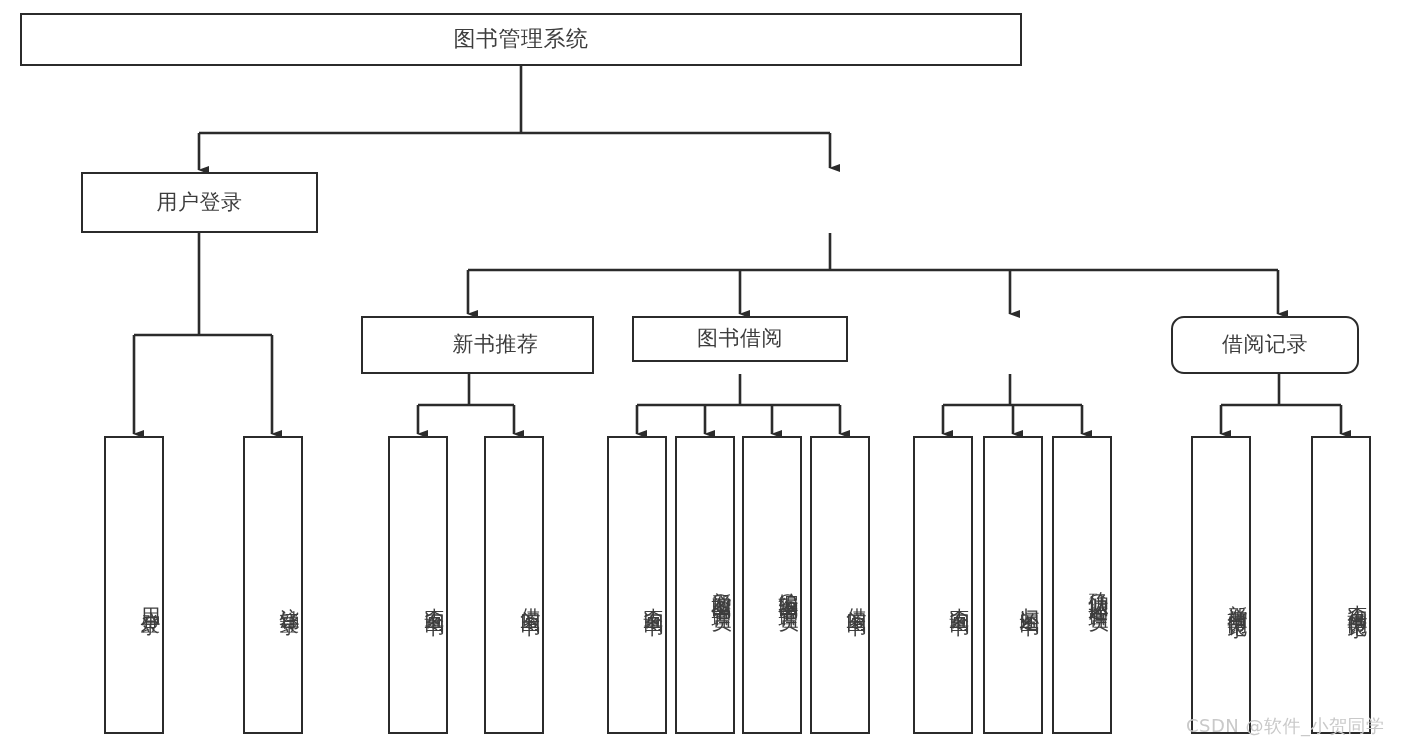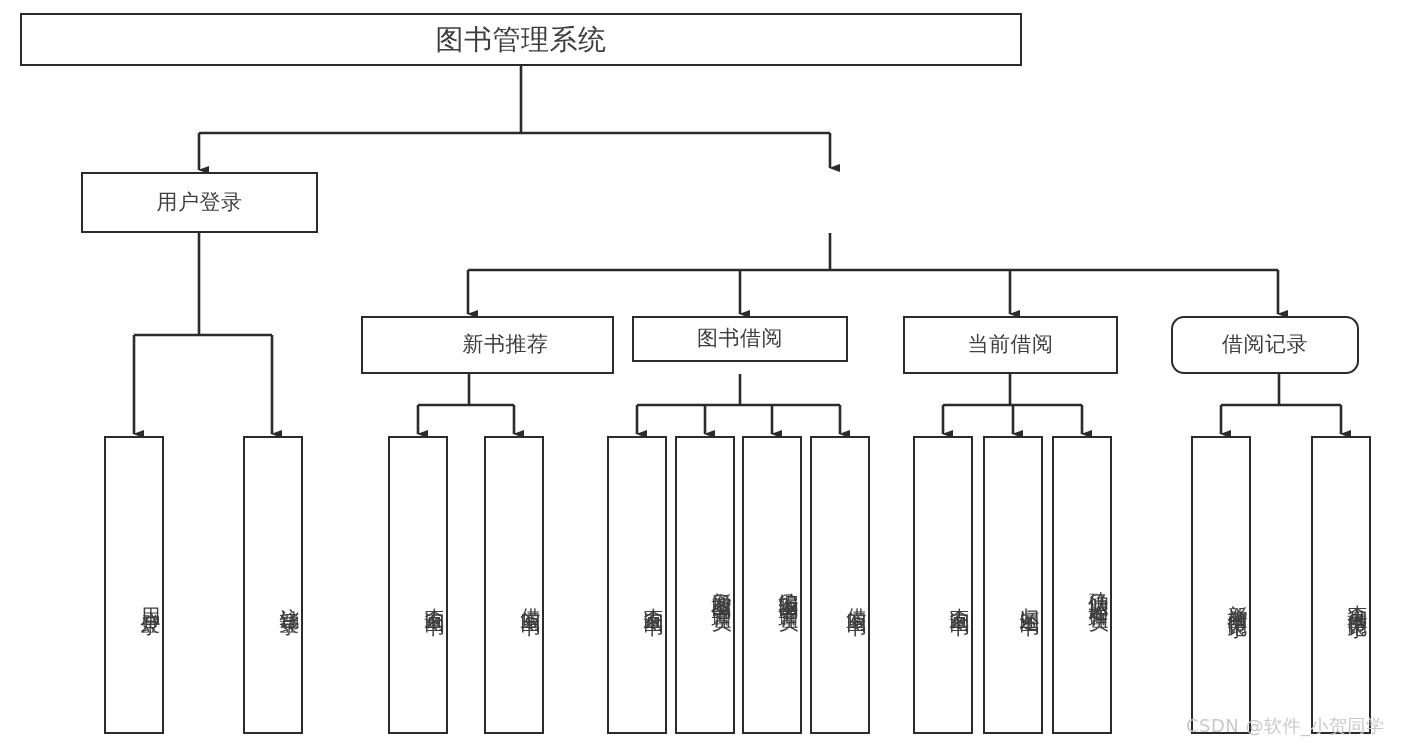--- a/index.html
+++ b/index.html
@@ -36,21 +36,21 @@
     align-items: center;
     justify-content: center;
     text-align: center;
     letter-spacing: 0.5px;
   }
   .node.horiz {
     font-size: 21px;
     line-height: 1.2;
   }
   .node.root {
-    font-size: 28px;
+    font-size: 22px;
   }
   .node.vert {
     writing-mode: vertical-rl;
     text-orientation: upright;
     align-items: flex-start;
     justify-content: center;
     font-size: 20px;
     line-height: 1.15;
     padding-top: 26px;
     letter-spacing: 3px;
@@ -124,28 +124,25 @@
   </svg>
 
   <div class="node horiz root" style="left:20px; top:13px; width:1002px; height:53px;">
     <span>图书管理系统</span>
   </div>
 
   <div class="node horiz" style="left:81px; top:172px; width:237px; height:61px;">
     <span>用户登录</span>
   </div>
 
-  <div class="node horiz" style="left:361px; top:316px; width:253px; height:58px;padding-left:36px;">
+  <div class="node horiz" style="left:361px; top:316px; width:233px; height:58px;padding-left:36px;">
     <span>新书推荐</span>
   </div>
   <div class="node horiz" style="left:632px; top:316px; width:216px; height:46px;">
     <span>图书借阅</span>
-  </div>
-  <div class="node horiz" style="left:903px; top:316px; width:215px; height:58px;">
-    <span>当前借阅</span>
   </div>
   <div class="node horiz" style="left:1171px; top:316px; width:188px; height:58px;border-radius:13px;">
     <span>借阅记录</span>
   </div>
 
   <div class="node vert" style="left:104px; top:436px; width:60px; height:298px;">
     <span>用户登录</span>
   </div>
   <div class="node vert" style="left:243px; top:436px; width:60px; height:298px;">
     <span>注销登录</span>

